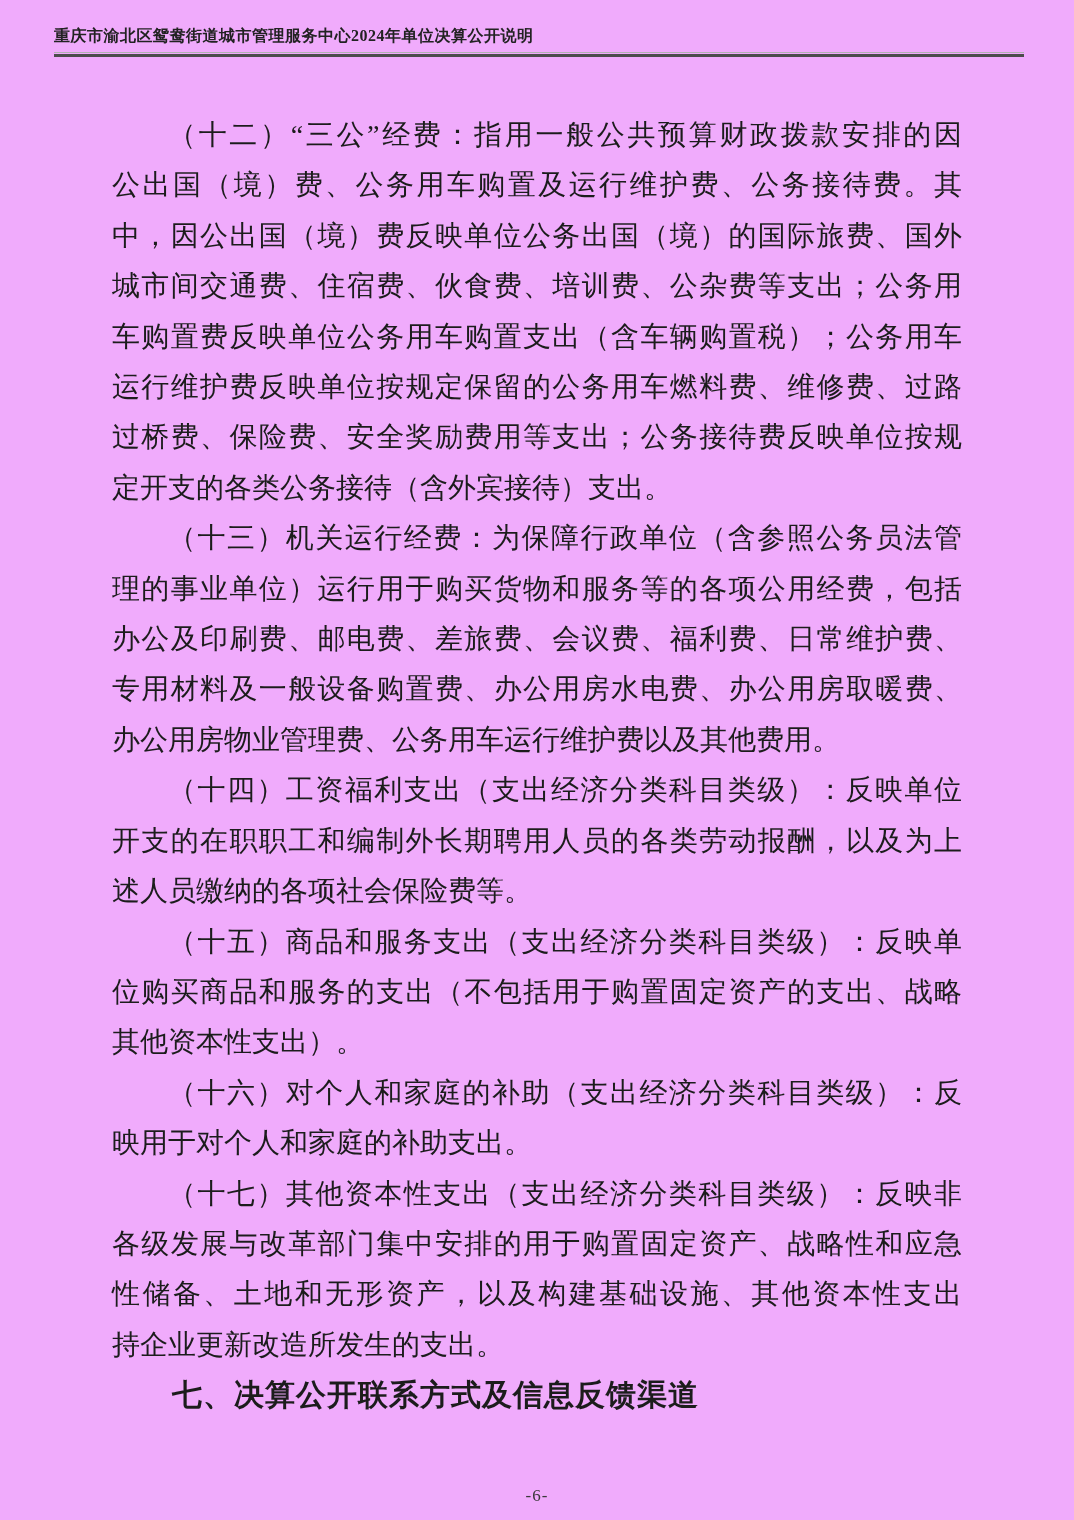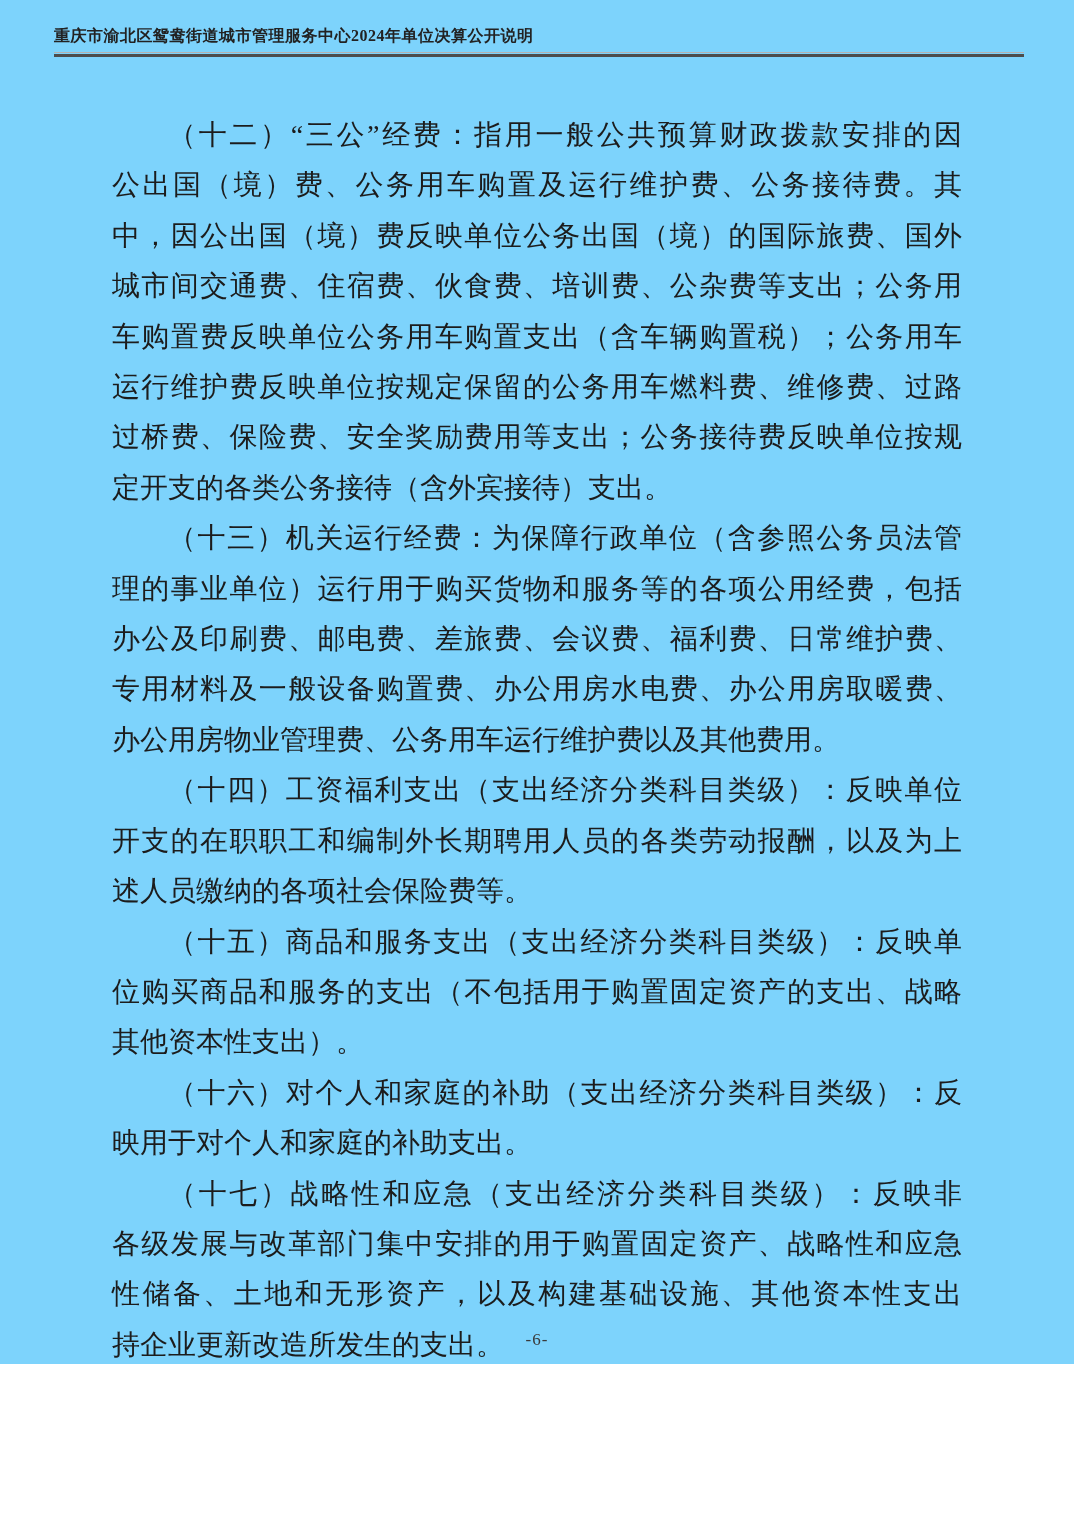--- a/index.html
+++ b/index.html
@@ -3,22 +3,22 @@
 <meta charset="utf-8">
 <style>
   html, body {
     margin: 0;
     padding: 0;
     background: #ffffff;
   }
   .page {
     position: relative;
     width: 1074px;
-    height: 1364px;
-    background: #7dd3fc;
+    height: 1520px;
+    background: #f0abfc;
     color: #1c1c1c;
     font-family: "Liberation Serif", serif;
     overflow: hidden;
     box-sizing: border-box;
   }
   
   .header {
     position: absolute;
     top: 26px;
     left: 54px;
@@ -108,21 +108,21 @@
       <div class="para body">
         <div class="line first">（十五）商品和服务支出（支出经济分类科目类级）：反映单</div>
         <div class="line">位购买商品和服务的支出（不包括用于购置固定资产的支出、战略</div>
         <div class="line last">其他资本性支出）。</div>
       </div>
       <div class="para body">
         <div class="line first">（十六）对个人和家庭的补助（支出经济分类科目类级）：反</div>
         <div class="line last">映用于对个人和家庭的补助支出。</div>
       </div>
       <div class="para body">
-        <div class="line first">（十七）战略性和应急（支出经济分类科目类级）：反映非</div>
+        <div class="line first">（十七）其他资本性支出（支出经济分类科目类级）：反映非</div>
         <div class="line">各级发展与改革部门集中安排的用于购置固定资产、战略性和应急</div>
         <div class="line">性储备、土地和无形资产，以及构建基础设施、其他资本性支出</div>
         <div class="line last">持企业更新改造所发生的支出。</div>
       </div>
       <div class="para heading">
         <div class="line first last">七、决算公开联系方式及信息反馈渠道</div>
       </div>
     </div>
 
   <div class="footer">

